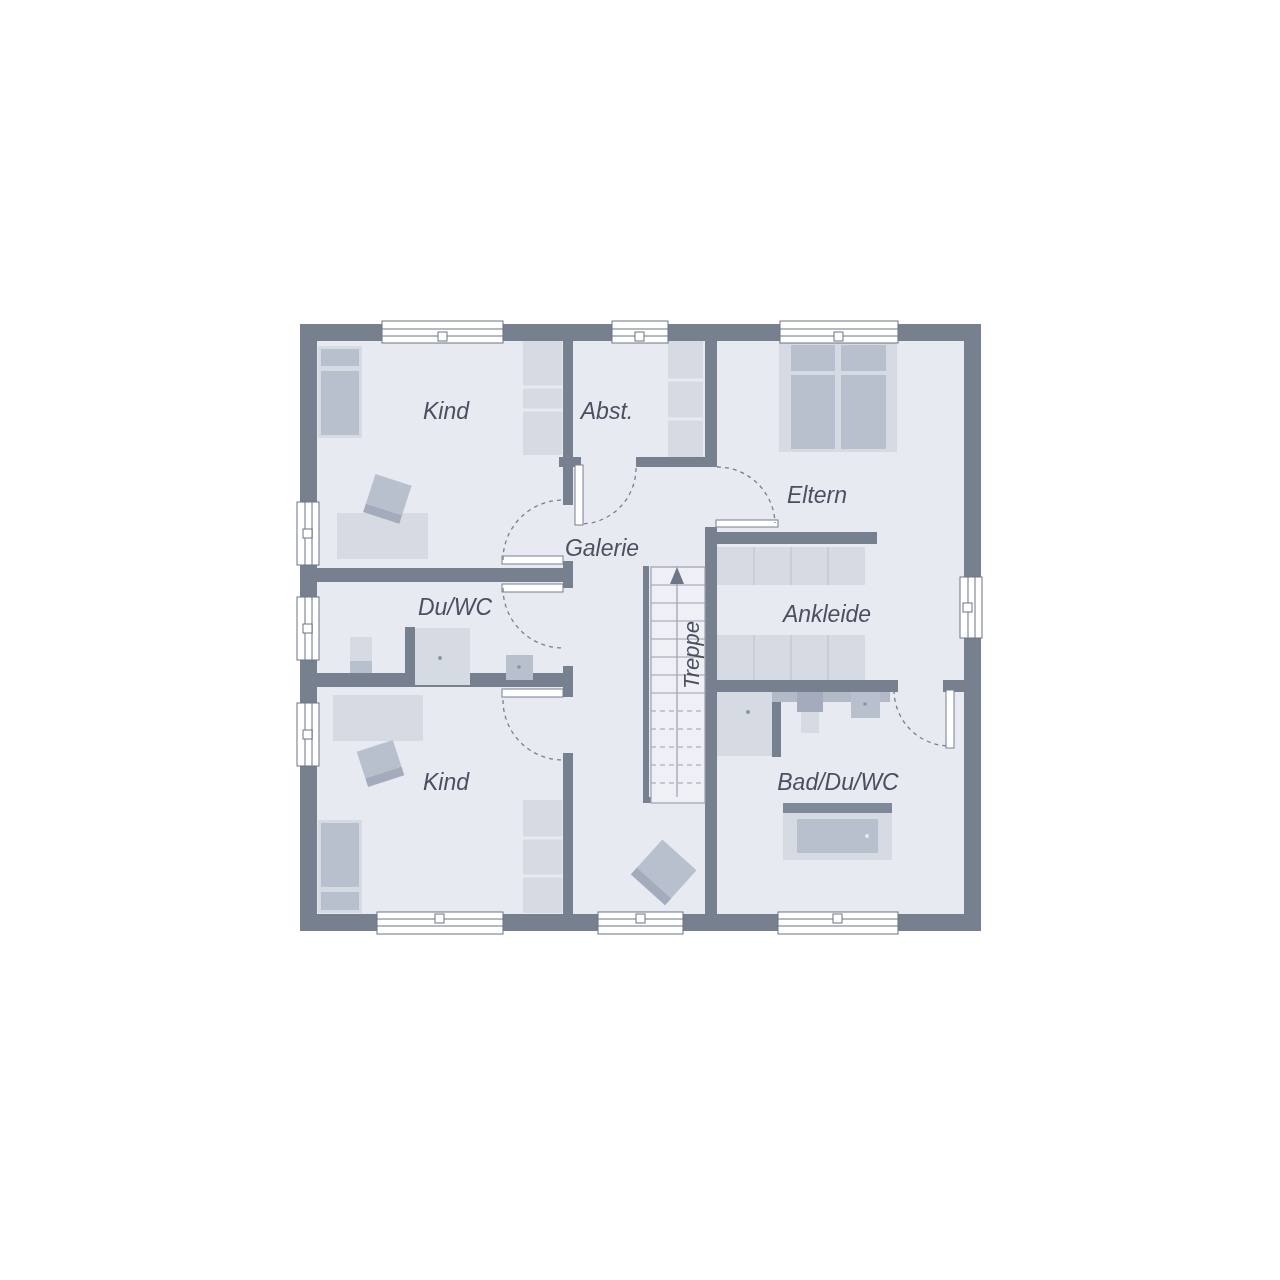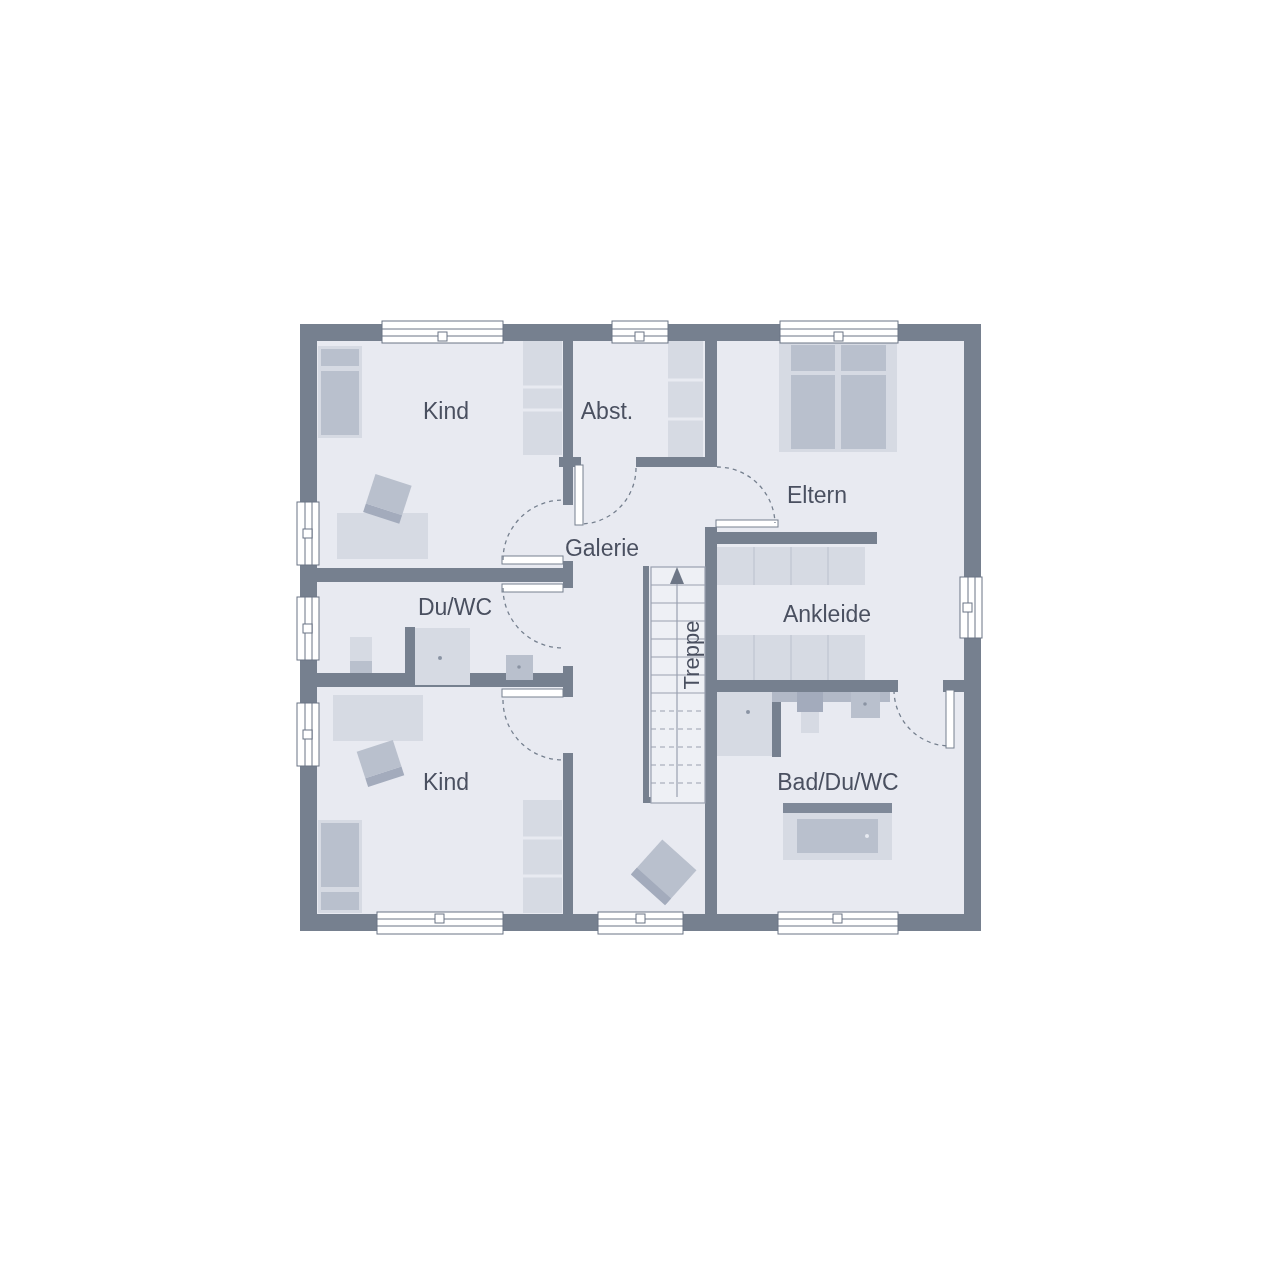--- a/index.html
+++ b/index.html
@@ -1,17 +1,17 @@
 <!DOCTYPE html>
 <html><head>
 <meta charset="utf-8">
 <style>
   html,body{margin:0;padding:0;background:#ffffff;}
   .canvas{position:relative;width:1280px;height:1075px;background:#ffffff;overflow:hidden;
-          font-family:"Liberation Sans", sans-serif;}
+          font-family:"Liberation Sans", sans-serif;font-style:italic;}
   svg{display:block;}
   text{font-family:"Liberation Sans", sans-serif;font-size:23px;}
   .treppe-label{font-size:22px;}
 </style>
 </head>
 <body>
 
 <div class="canvas">
 <svg width="1280" height="1280" viewBox="0 0 1280 1280">
 

